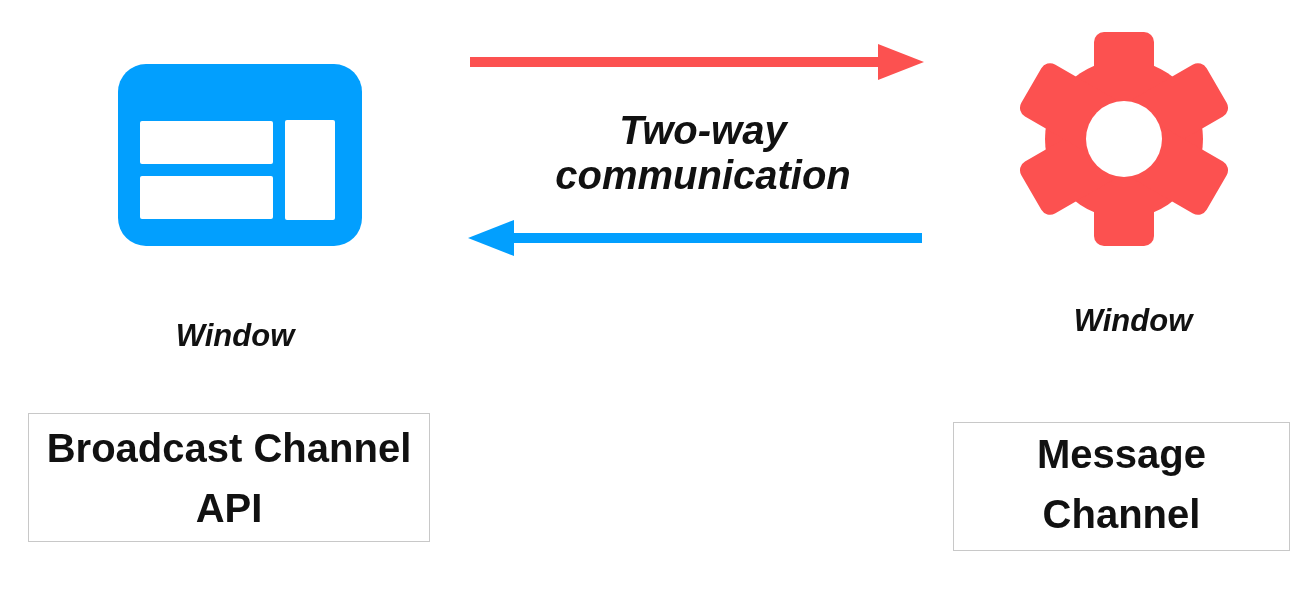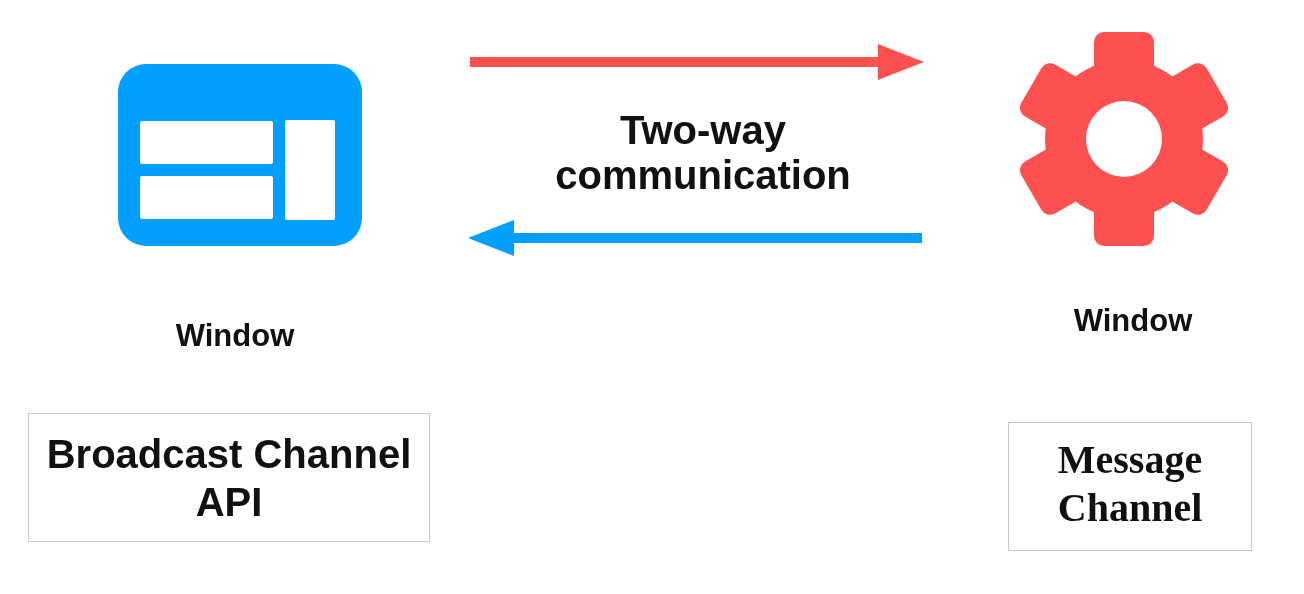--- a/index.html
+++ b/index.html
@@ -9,35 +9,36 @@
     background:#fff;
     font-family:"Liberation Sans","DejaVu Sans",sans-serif;
     overflow:hidden;
   }
   .abs{position:absolute;}
   .label{
     font-weight:700;
     color:#111;
     text-align:center;
     line-height:45px;
+    font-style:italic;
   }
   .node-label{font-size:31px;line-height:45px;width:300px;}
   .twoway-label{font-size:40px;width:380px;}
   .api-box{
     position:absolute;
     box-sizing:border-box;
     background:#fff;
     border:1.5px solid #c8c8c8;
     display:flex;
     align-items:center;
     justify-content:flex-start;
     text-align:center;
     font-weight:700;
     font-size:40px;
-    line-height:48px;
+    line-height:60px;
     color:#111;
   }
   .api-box .inner{padding:0 2px;}
   .raise-15{padding-bottom:15px;}
   .raise-6{padding-bottom:6px;}
 </style>
 </head>
 <body>
 
 <div id="canvas">
@@ -73,17 +74,17 @@
 
   <div class="abs label node-label" style="left:85px;top:313px;">Window</div>
 
   <div class="abs label node-label" style="left:983px;top:298px;">Window</div>
 
   <div class="api-box" style="left:28px;top:413px;width:402px;height:129px;">
     <div class="inner">Broadcast Channel API</div>
   </div>
 
 
-  <div class="api-box raise-6" style="left:1008px;top:422px;width:244px;height:129px;font-family:Liberation Serif, serif;">
+  <div class="api-box raise-6" style="left:953px;top:422px;width:337px;height:129px;">
     <div class="inner">Message Channel</div>
   </div>
 
 </div>
 
 </body></html>

